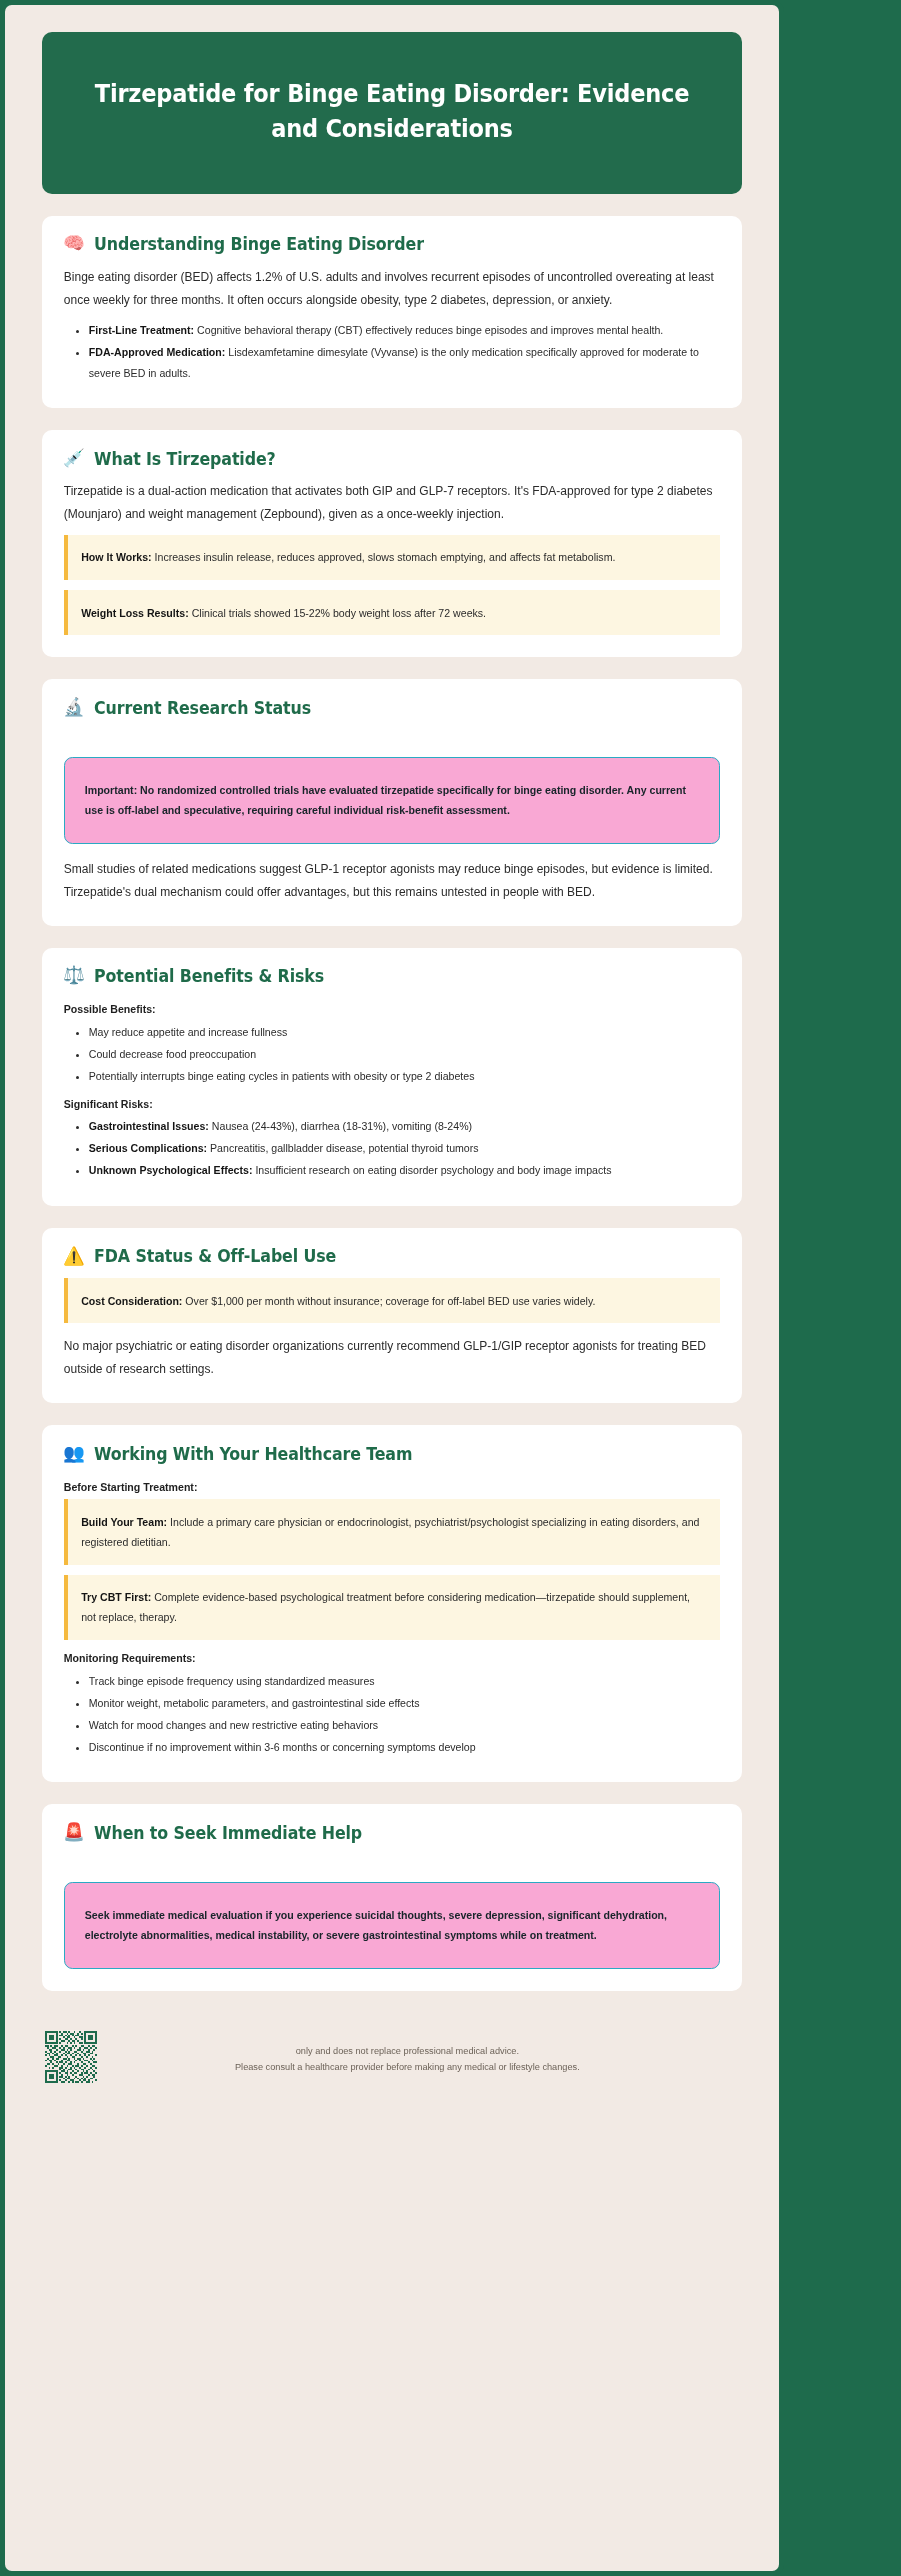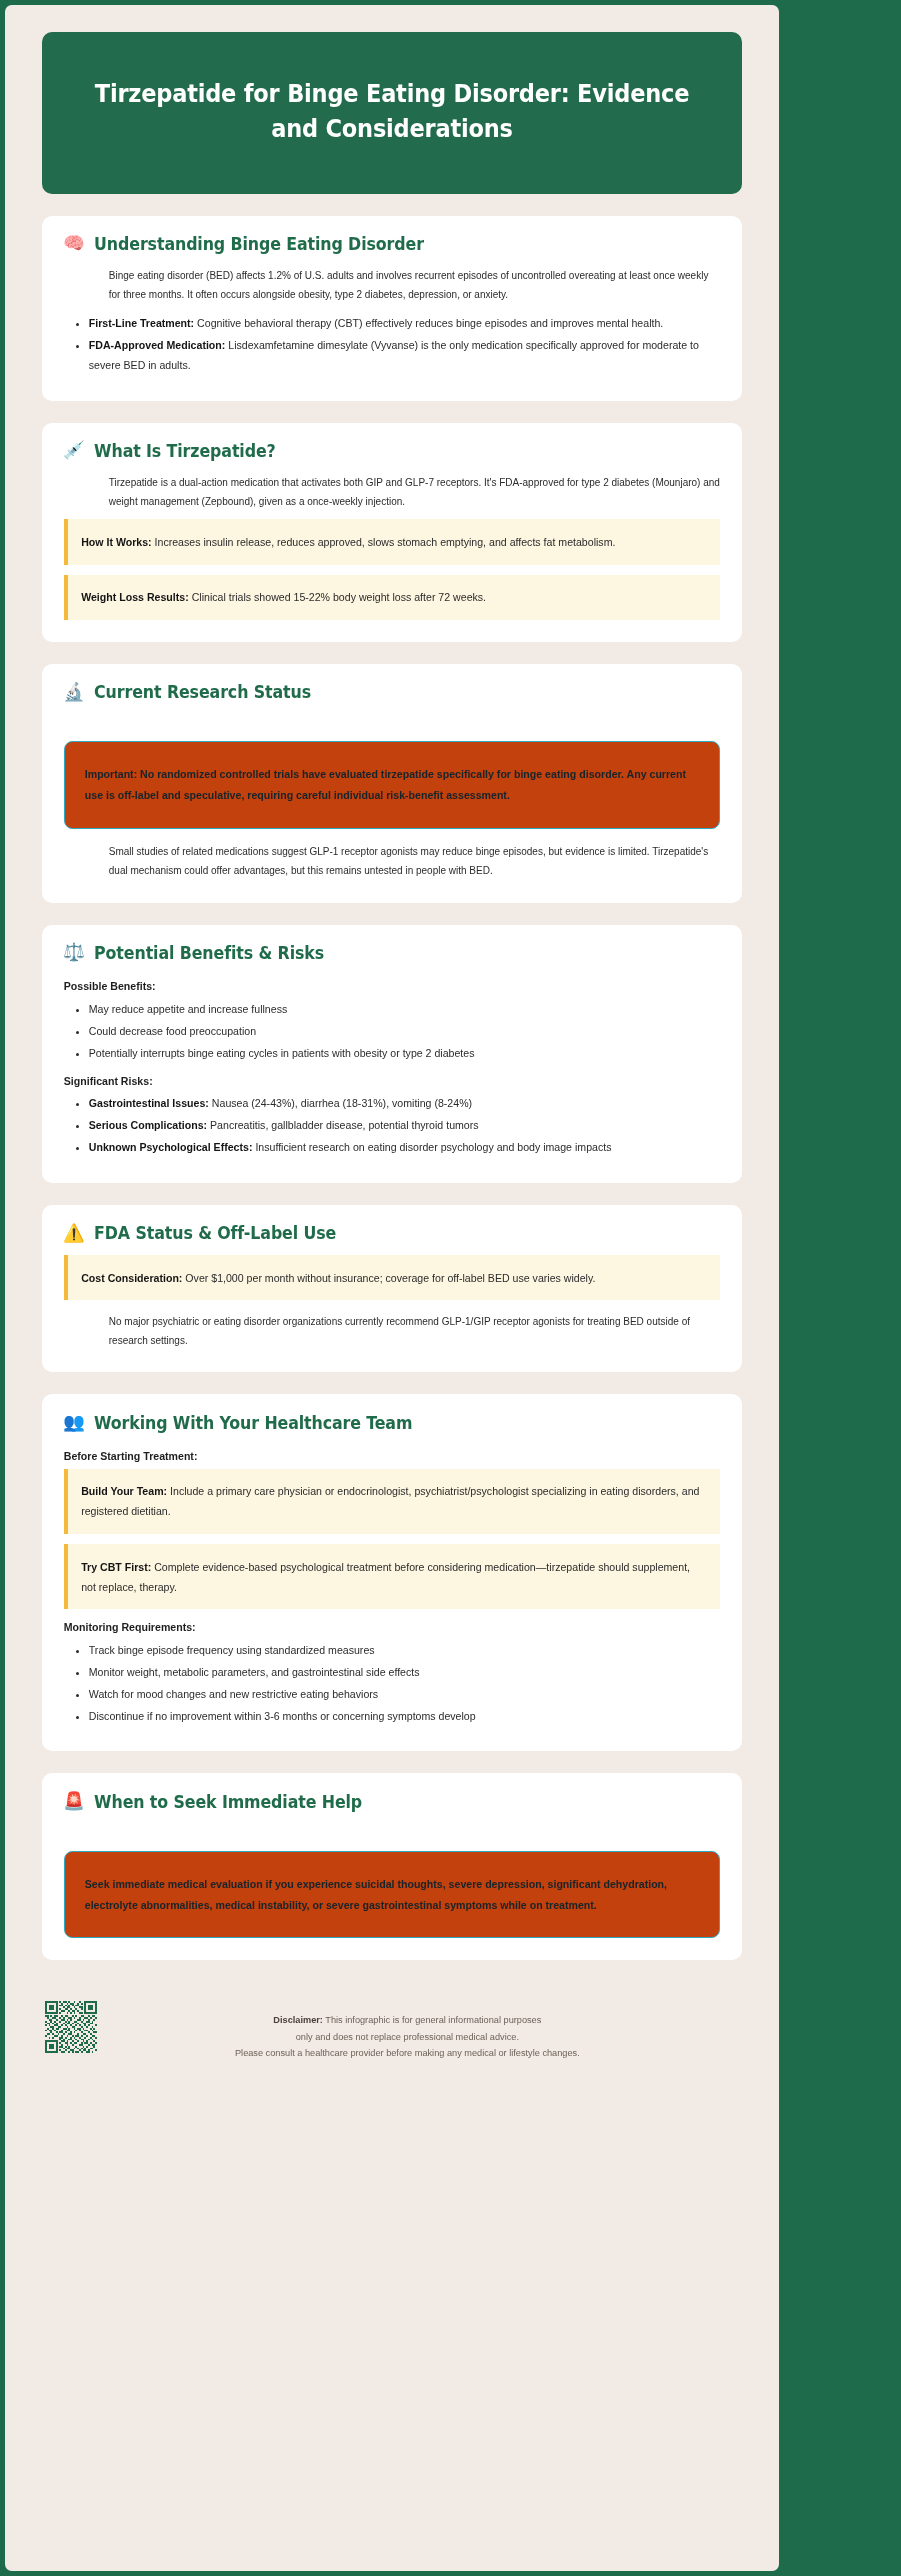--- a/index.html
+++ b/index.html
@@ -60,24 +60,23 @@
     color: #1f6b4a;
     font-family: "DejaVu Sans Condensed", "Liberation Sans Narrow", "Liberation Sans", sans-serif;
     font-size: 17.6px;
     font-weight: bold;
     letter-spacing: -0.1px;
     text-align: center;
   }
 
   .para {
     color: #2b2b2b;
-    font-size: 10px;
+    font-size: 12px;
     line-height: 1.92;
     margin-bottom: 8.4px;
-    margin-left: 45px;
   }
   .para:last-child { margin-bottom: 0; }
 
   .subhead {
     color: #1f1f1f;
     font-size: 10.6px;
     font-weight: bold;
     margin: 11.7px 0 6.7px 0;
   }
   .subhead.first { margin-top: 17px; }
@@ -102,21 +101,21 @@
     margin-bottom: 10px;
     font-size: 10.6px;
     line-height: 1.9;
     color: #2b2b2b;
   }
   .callout:last-child { margin-bottom: 0; }
   .callout b { color: #141414; }
 
   
   .important {
-    background: #c2410c;
+    background: #f9a8d4;
     border: 1.7px solid #2aaac4;
     border-radius: 8.4px;
     padding: 22px 20px;
     margin-bottom: 13.4px;
     font-size: 10.6px;
     line-height: 1.95;
     color: #18242a;
     font-weight: bold;
     margin-top: 39px;
   }
@@ -465,20 +464,19 @@
         <rect x="9" y="28" width="2" height="1"></rect>
           <rect x="13" y="28" width="1" height="1"></rect>
           <rect x="15" y="28" width="1" height="1"></rect>
           <rect x="17" y="28" width="2" height="1"></rect>
           <rect x="20" y="28" width="1" height="1"></rect>
           <rect x="23" y="28" width="2" height="1"></rect>
           <rect x="26" y="28" width="1" height="1"></rect>
       </g>
     </svg>
     <div class="disclaimer">
-      <div><b>Disclaimer:</b><span> This infographic is for general informational purposes</span></div>
       <div>only and does not replace professional medical advice.</div>
       <div>Please consult a healthcare provider before making any medical or lifestyle changes.</div>
     </div>
   </div>
 
 </div>
 
 
 </body></html>

